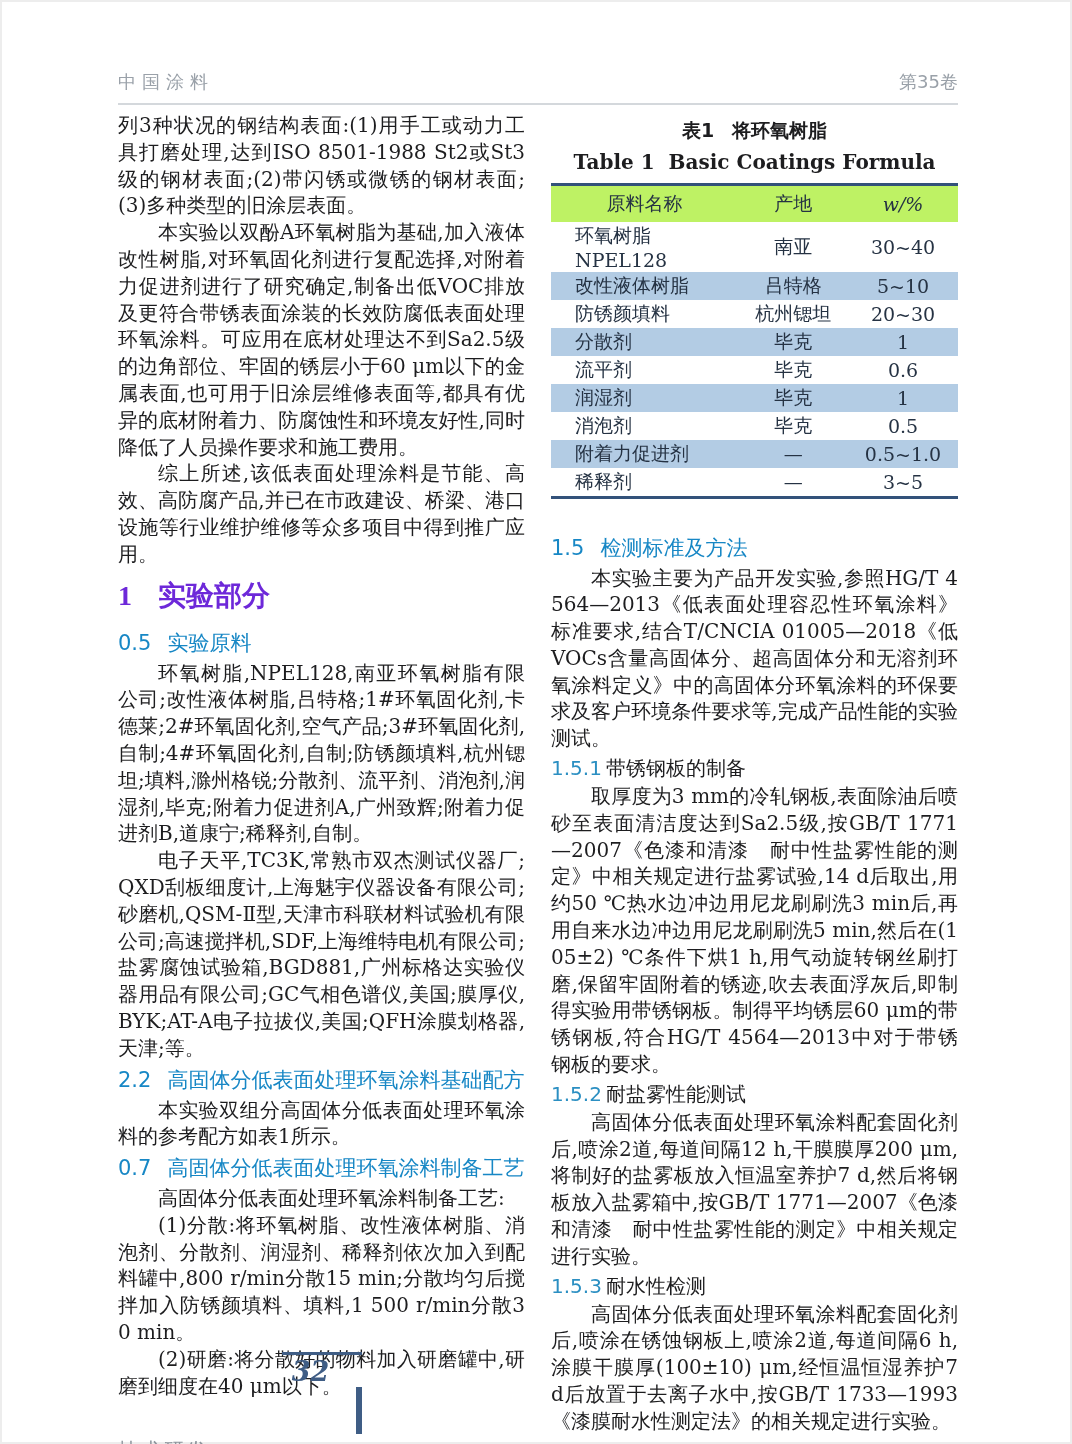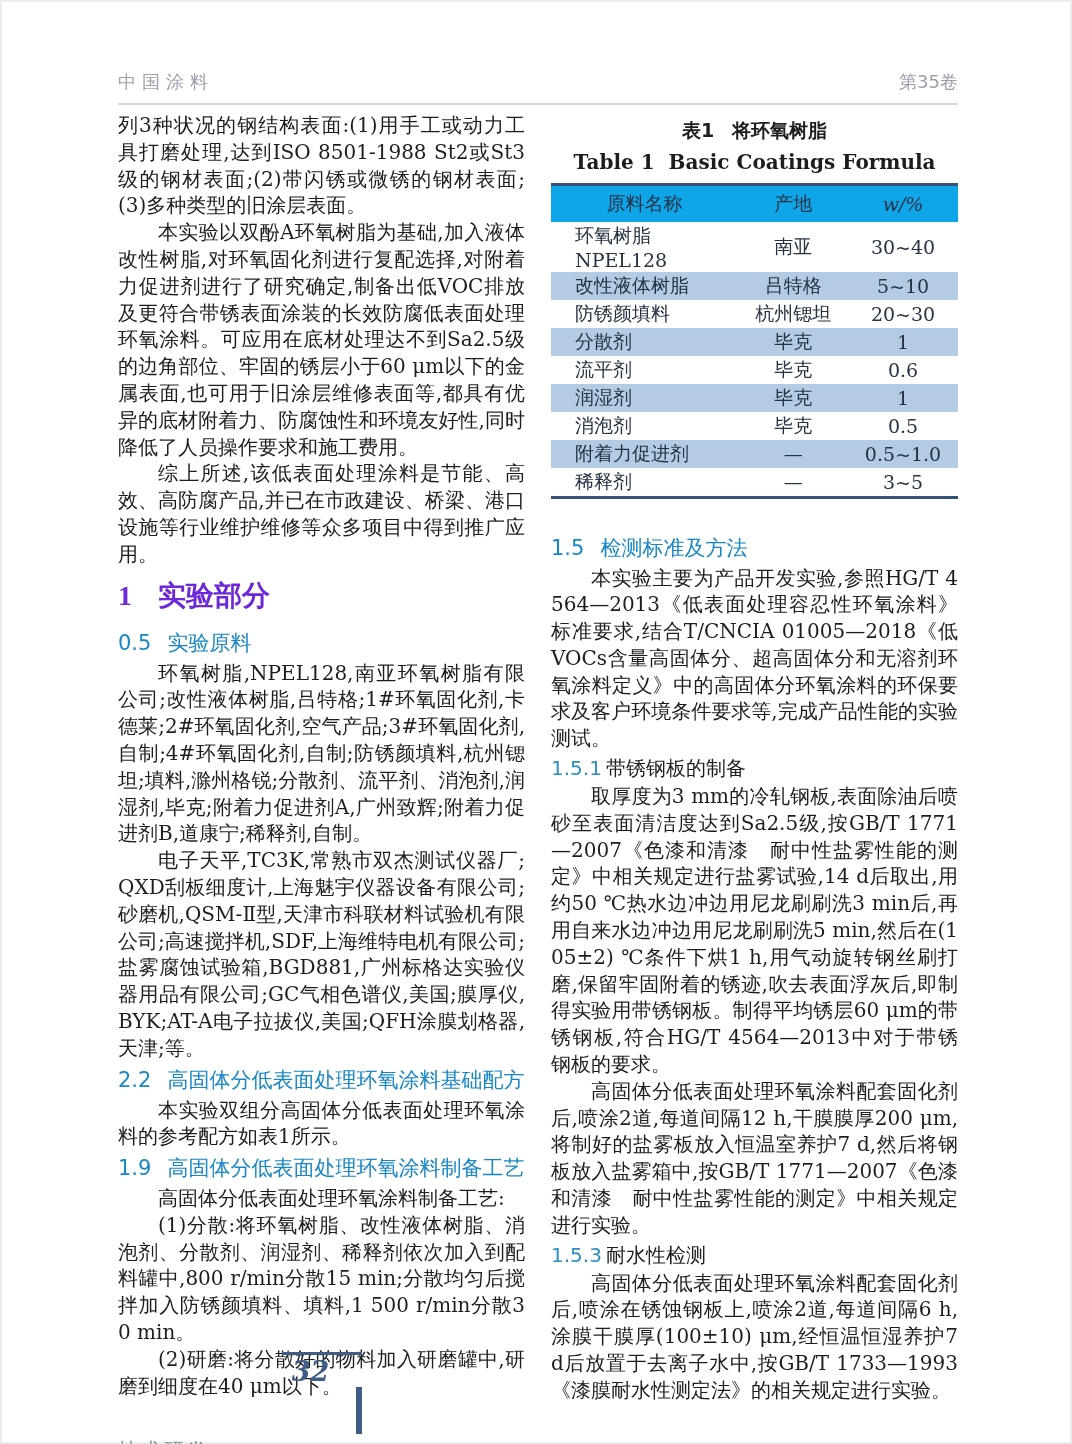--- a/index.html
+++ b/index.html
@@ -65,21 +65,21 @@
   .tbl-caption-zh .cap-gap{display:inline-block;width:18px;}
   .tbl-caption-en{
     text-align:center;font-weight:bold;font-size:20px;margin:0 0 9px 0;
   }
   .tbl-caption-en .cap-gap{display:inline-block;width:14px;}
   table.formula{
     width:100%;border-collapse:collapse;
     border-top:3px solid #33527a;border-bottom:3px solid #33527a;
     font-size:19px;color:#253243;
   }
-  table.formula thead tr{background:#0ea5e9;height:37px;}
+  table.formula thead tr{background:#bef264;height:37px;}
   table.formula tbody tr{height:24.6px;}
   table.formula tbody tr:nth-child(even){background:#b3cce4;}
   table.formula th{font-weight:normal;}
   table.formula th:nth-child(1){text-align:center;}
   table.formula th:nth-child(2),table.formula th:nth-child(3){text-align:center;}
   table.formula th:nth-child(3){font-style:italic;}
   table.formula td:nth-child(1){text-align:left;padding-left:24px;width:46%;}
   table.formula td:nth-child(2){text-align:center;width:27%;}
   table.formula td:nth-child(3){text-align:center;width:27%;}
   .after-table{height:31px;}
@@ -121,21 +121,21 @@
     <h2 class="h-level1"><span class="h-num">1</span><span>实验部分</span></h2>
 
     <h3 class="h-level2"><span class="h-num">0.5</span><span>实验原料</span></h3>
     <p class="body-p ind">环氧树脂,NPEL128,南亚环氧树脂有限公司;改性液体树脂,吕特格;1#环氧固化剂,卡德莱;2#环氧固化剂,空气产品;3#环氧固化剂,自制;4#环氧固化剂,自制;防锈颜填料,杭州锶坦;填料,滁州格锐;分散剂、流平剂、消泡剂,润湿剂,毕克;附着力促进剂A,广州致辉;附着力促进剂B,道康宁;稀释剂,自制。</p>
 
     <p class="body-p ind">电子天平,TC3K,常熟市双杰测试仪器厂;QXD刮板细度计,上海魅宇仪器设备有限公司;砂磨机,QSM-Ⅱ型,天津市科联材料试验机有限公司;高速搅拌机,SDF,上海维特电机有限公司;盐雾腐蚀试验箱,BGD881,广州标格达实验仪器用品有限公司;GC气相色谱仪,美国;膜厚仪,BYK;AT-A电子拉拔仪,美国;QFH涂膜划格器,天津;等。</p>
 
     <h3 class="h-level2"><span class="h-num">2.2</span><span>高固体分低表面处理环氧涂料基础配方</span></h3>
     <p class="body-p ind">本实验双组分高固体分低表面处理环氧涂料的参考配方如表1所示。</p>
 
-    <h3 class="h-level2"><span class="h-num">1.9</span><span>高固体分低表面处理环氧涂料制备工艺</span></h3>
+    <h3 class="h-level2"><span class="h-num">0.7</span><span>高固体分低表面处理环氧涂料制备工艺</span></h3>
     <p class="body-p ind">高固体分低表面处理环氧涂料制备工艺:</p>
     <p class="body-p ind">(1)分散:将环氧树脂、改性液体树脂、消泡剂、分散剂、润湿剂、稀释剂依次加入到配料罐中,800 r/min分散15 min;分散均匀后搅拌加入防锈颜填料、填料,1 500 r/min分散30 min。</p>
     <p class="body-p ind">(2)研磨:将分散好的物料加入研磨罐中,研磨到细度在40 μm以下。</p>
 
   </div>
 
   <div class="col">
 
     <div class="tbl-caption-zh">
       <span>表1</span><span class="cap-gap"></span><span>将环氧树脂</span>
@@ -202,20 +202,21 @@
     </table>
 
     <div class="after-table"></div>
 
     <h3 class="h-level2"><span class="h-num">1.5</span><span>检测标准及方法</span></h3>
     <p class="body-p ind">本实验主要为产品开发实验,参照HG/T 4564—2013《低表面处理容忍性环氧涂料》标准要求,结合T/CNCIA 01005—2018《低VOCs含量高固体分、超高固体分和无溶剂环氧涂料定义》中的高固体分环氧涂料的环保要求及客户环境条件要求等,完成产品性能的实验测试。</p>
 
     <h4 class="h-level3"><span class="h-num">1.5.1</span><span>带锈钢板的制备</span></h4>
     <p class="body-p ind">取厚度为3 mm的冷轧钢板,表面除油后喷砂至表面清洁度达到Sa2.5级,按GB/T 1771—2007《色漆和清漆　耐中性盐雾性能的测定》中相关规定进行盐雾试验,14 d后取出,用约50 ℃热水边冲边用尼龙刷刷洗3 min后,再用自来水边冲边用尼龙刷刷洗5 min,然后在(105±2) ℃条件下烘1 h,用气动旋转钢丝刷打磨,保留牢固附着的锈迹,吹去表面浮灰后,即制得实验用带锈钢板。制得平均锈层60 μm的带锈钢板,符合HG/T 4564—2013中对于带锈钢板的要求。</p>
 
+    <h4 class="h-level3"><span class="h-num">1.5.2</span><span>耐盐雾性能测试</span></h4>
     <p class="body-p ind">高固体分低表面处理环氧涂料配套固化剂后,喷涂2道,每道间隔12 h,干膜膜厚200 μm,将制好的盐雾板放入恒温室养护7 d,然后将钢板放入盐雾箱中,按GB/T 1771—2007《色漆和清漆　耐中性盐雾性能的测定》中相关规定进行实验。</p>
 
     <h4 class="h-level3"><span class="h-num">1.5.3</span><span>耐水性检测</span></h4>
     <p class="body-p ind">高固体分低表面处理环氧涂料配套固化剂后,喷涂在锈蚀钢板上,喷涂2道,每道间隔6 h,涂膜干膜厚(100±10) μm,经恒温恒湿养护7 d后放置于去离子水中,按GB/T 1733—1993《漆膜耐水性测定法》的相关规定进行实验。</p>
 
   </div>
 </div>
 
 <div class="page-footer">
   <div class="pagenum-box">

